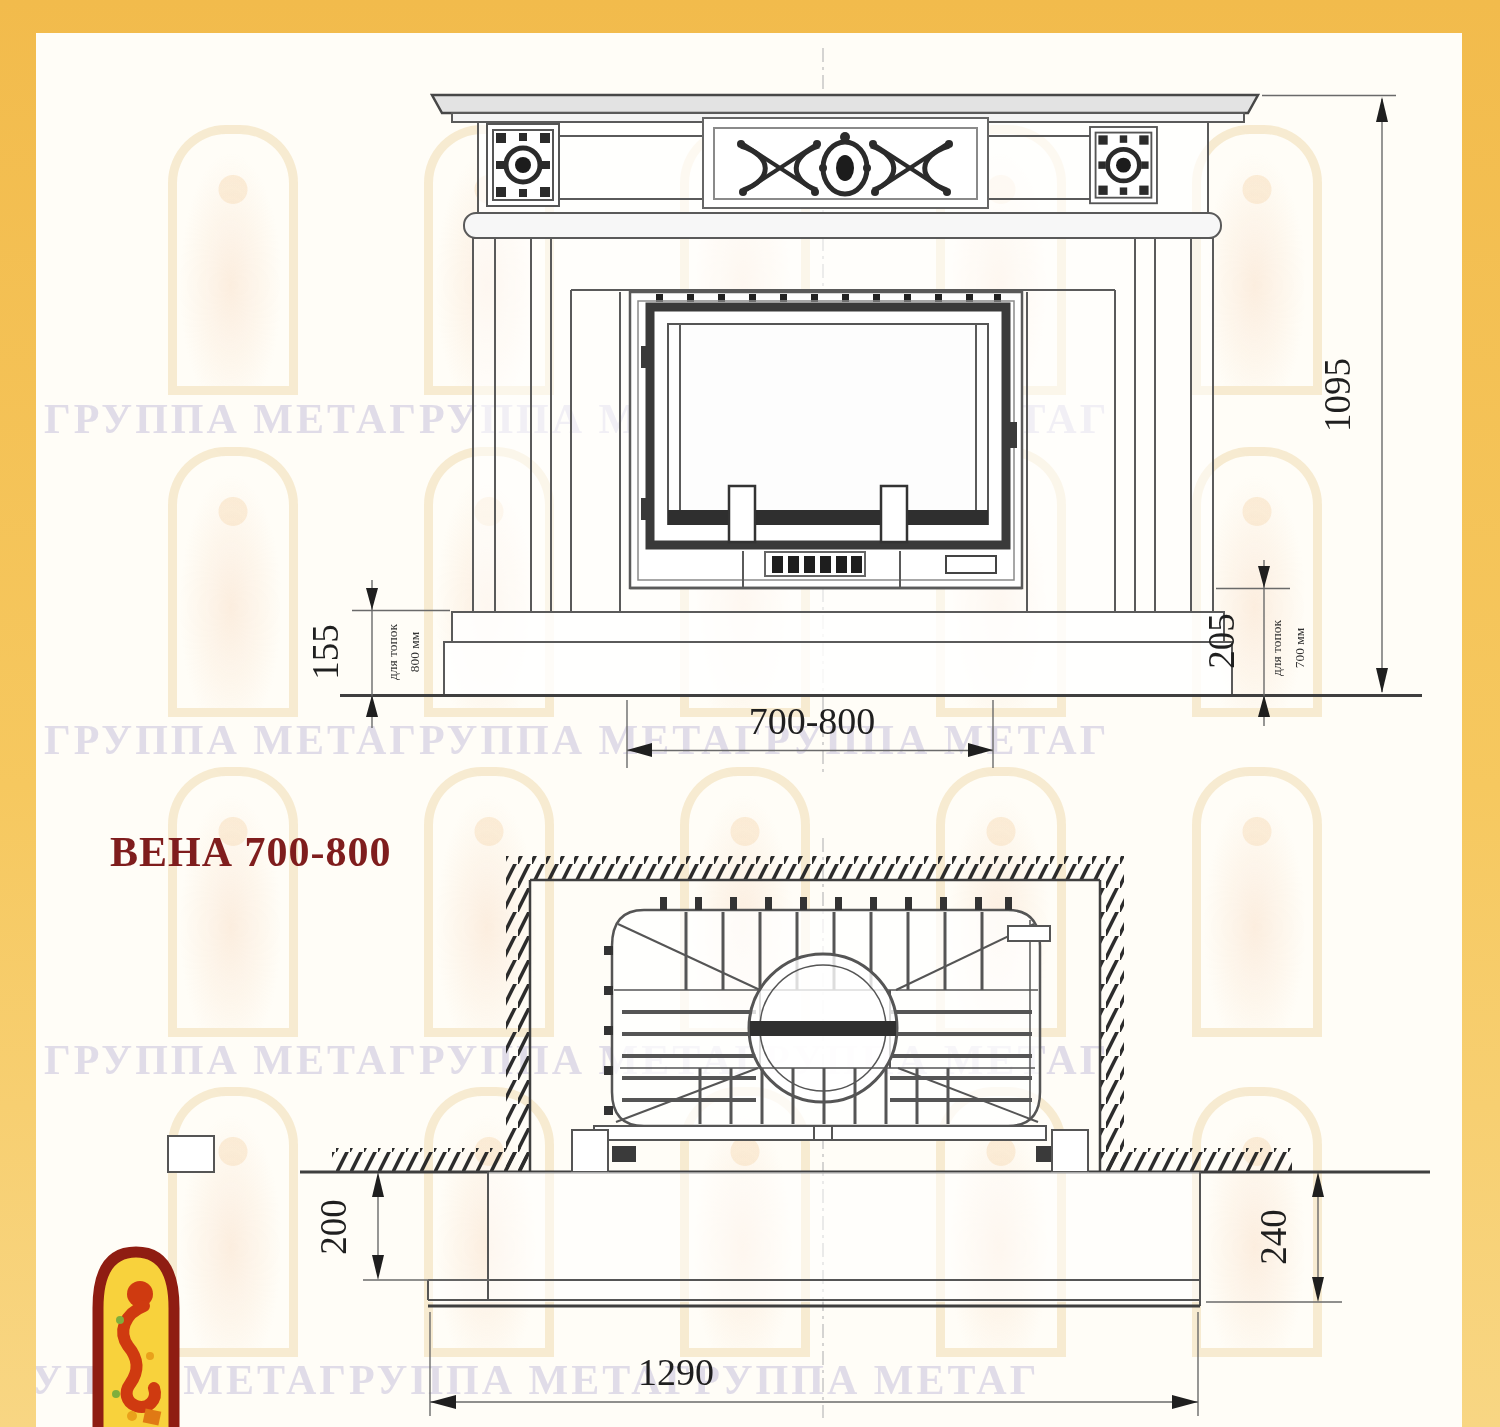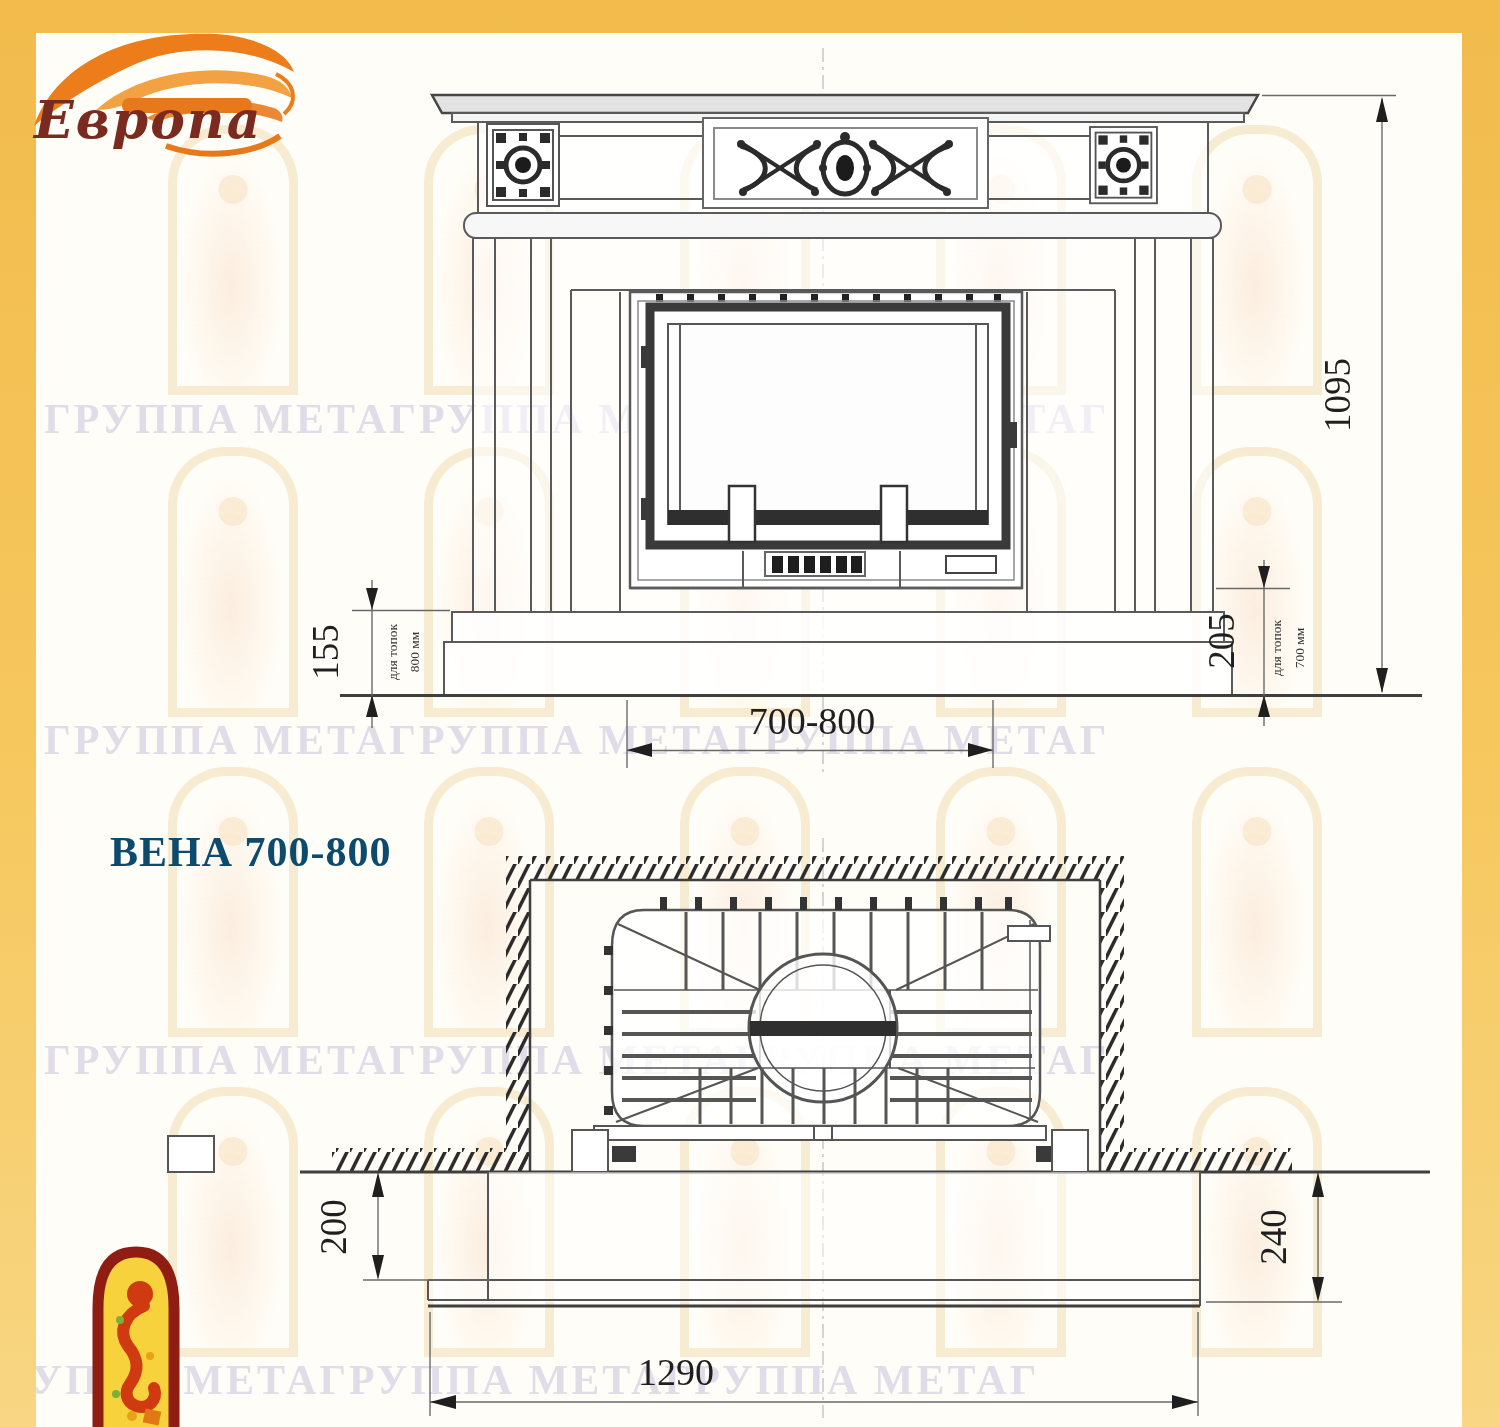--- a/index.html
+++ b/index.html
@@ -21,21 +21,21 @@
       radial-gradient(circle at 50% 22%, rgba(243,203,150,.30) 14px, rgba(0,0,0,0) 15px),
       radial-gradient(ellipse at 48% 60%, rgba(240,185,140,.22) 0%, rgba(0,0,0,0) 62%);
   }
   .wm-text {
     position:absolute; left:8px; white-space:nowrap; overflow:hidden;
     font-weight:bold; font-size:42px; letter-spacing:3px;
     color:rgba(196,190,219,.52); width:1426px;
   }
   .model-label {
     position:absolute; left:74px; top:795px; z-index:5;
-    font-weight:bold; font-size:42px; letter-spacing:1px; color:#0c4a6e;
+    font-weight:bold; font-size:42px; letter-spacing:1px; color:#7f1d1d;
   }
   .drawing-svg { position:absolute; left:0; top:0; z-index:2; }
   .logo-box { position:absolute; left:26px; top:14px; width:280px; height:150px; z-index:4; }
   .jester-box { position:absolute; left:50px; top:1203px; width:100px; height:200px; z-index:5; }
 </style>
 </head>
 <body>
 
 <div class="page">
 
@@ -386,27 +386,14 @@
 
       <line x1="430" y1="1312" x2="430" y2="1416"></line>
       <line x1="1198" y1="1312" x2="1198" y2="1416"></line>
       <line x1="430" y1="1402" x2="1198" y2="1402"></line>
       <polygon points="430,1402 456,1395 456,1409" fill="#1f1f1f" stroke="none"></polygon>
       <polygon points="1198,1402 1172,1395 1172,1409" fill="#1f1f1f" stroke="none"></polygon>
       <text x="676" y="1385" text-anchor="middle" font-size="38" fill="#1f1f1f" stroke="none">1290</text>
     </g>
   </svg>
 
-  <div class="logo-box">
-    <svg width="280" height="150" viewBox="0 0 280 150">
-      <g>
-        <path d="M 8,112 C 30,50 100,16 190,20 C 235,23 262,40 268,58 C 220,30 150,30 105,52 C 62,72 30,94 8,112 Z" fill="#ed7d1b"></path>
-        <path d="M 70,96 C 110,60 180,48 240,62 C 255,66 264,74 266,84 C 220,62 150,66 110,86 C 95,93 82,96 70,96 Z" fill="#f29a33" opacity="0.92"></path>
-        <path d="M 120,104 C 160,84 210,82 248,94 C 254,96 258,102 256,108 C 215,92 160,96 130,108 Z" fill="#e8761a" opacity="0.88"></path>
-        <path d="M 250,60 C 270,70 272,88 258,100" stroke="#ed7d1b" stroke-width="4" fill="none"></path>
-      </g>
-      <rect x="96" y="84" width="130" height="15" rx="7" fill="#e8791b"></rect>
-      <text x="8" y="124" font-family="'DejaVu Serif','Liberation Serif',serif" font-style="italic" font-weight="bold" font-size="52" letter-spacing="2" fill="#7a2a1e">Европа</text>
-      <path d="M 140,132 C 180,146 228,140 254,122" stroke="#e8791b" stroke-width="6" fill="none"></path>
-    </svg>
-  </div>
 
 </div>
 
 </body></html>

